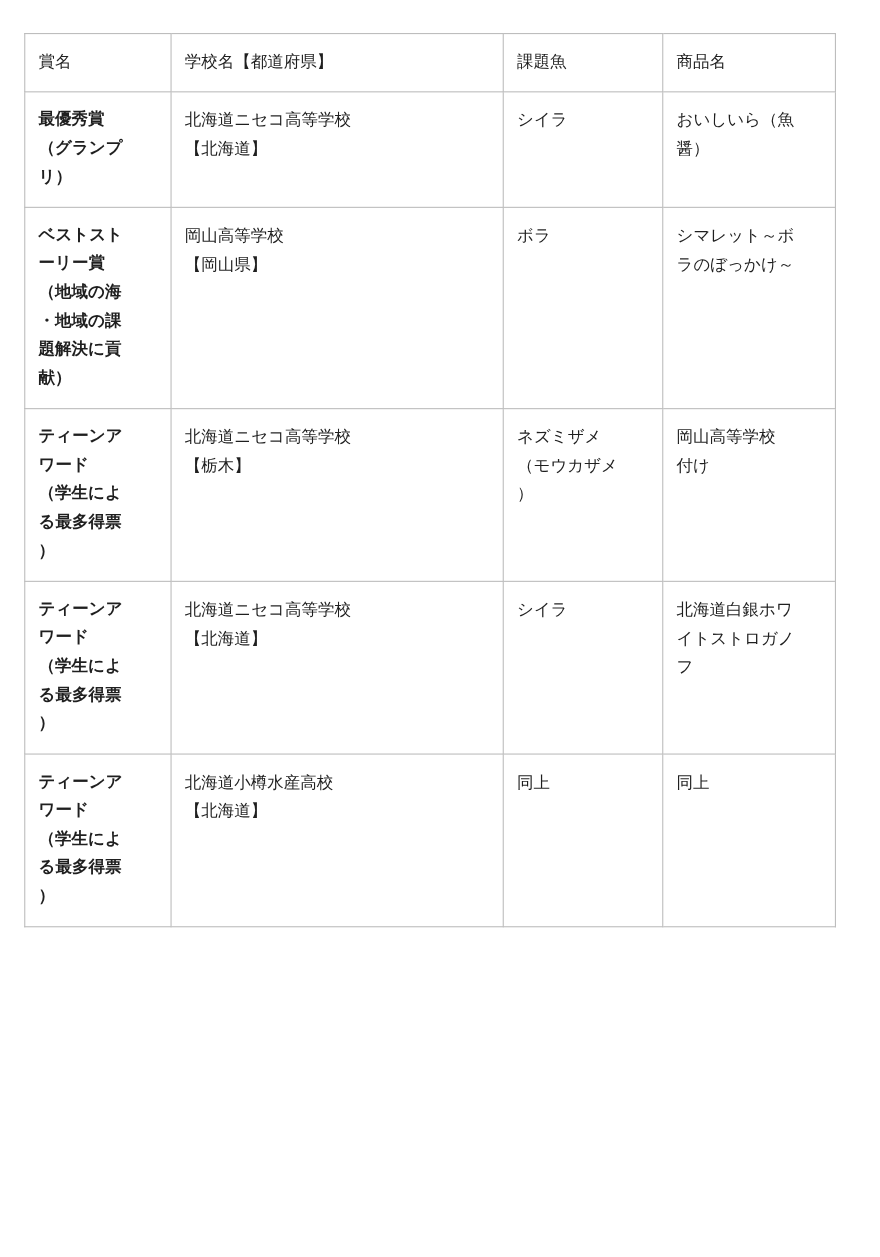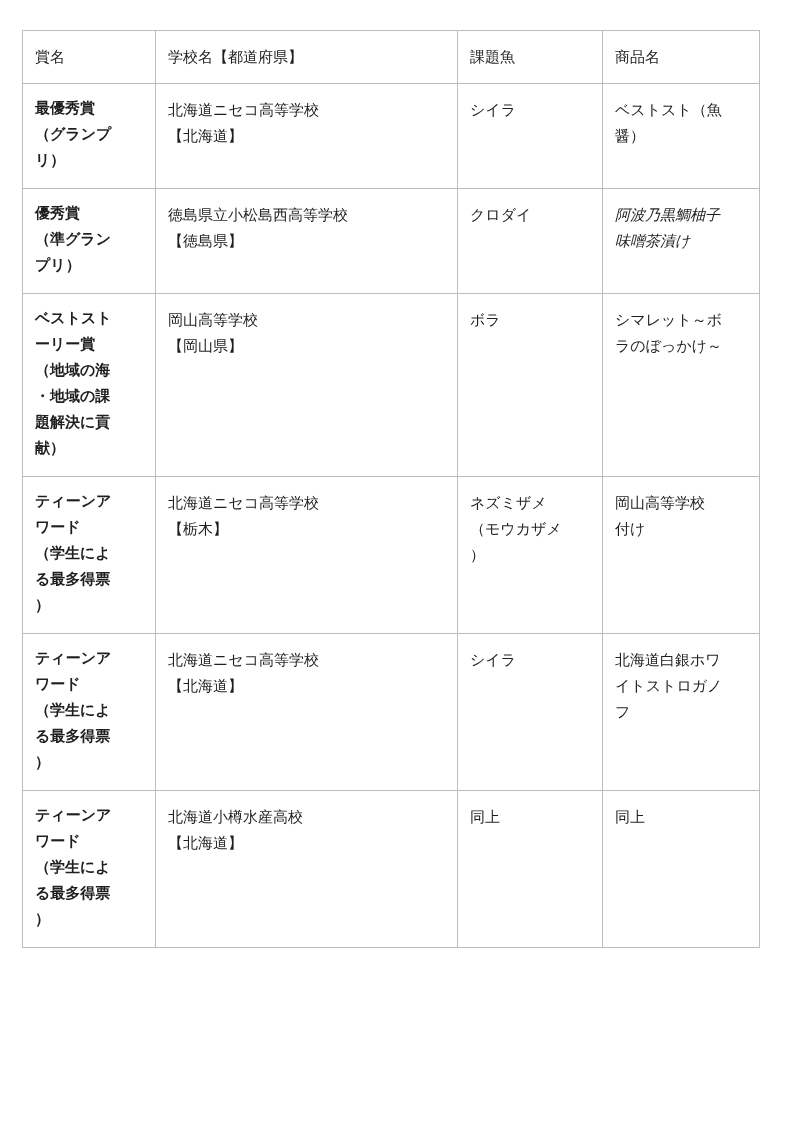--- a/index.html
+++ b/index.html
@@ -62,32 +62,22 @@
       </tr>
     </thead>
     <tbody>
       <tr>
         <td class="award-cell">最優秀賞
 （グランプ
 リ）</td>
         <td>北海道ニセコ高等学校
 【北海道】</td>
         <td>シイラ</td>
-        <td>ベストスト（魚
+        <td>おいしいら（魚
 醤）</td>
-      </tr>
-      <tr>
-        <td class="award-cell">優秀賞
-（準グラン
-プリ）</td>
-        <td>徳島県立小松島西高等学校
-【徳島県】</td>
-        <td>クロダイ</td>
-        <td class="italic">阿波乃黒鯛柚子
-味噌茶漬け</td>
       </tr>
       <tr>
         <td class="award-cell">ベストスト
 ーリー賞
 （地域の海
 ・地域の課
 題解決に貢
 献）</td>
         <td>岡山高等学校
 【岡山県】</td>

